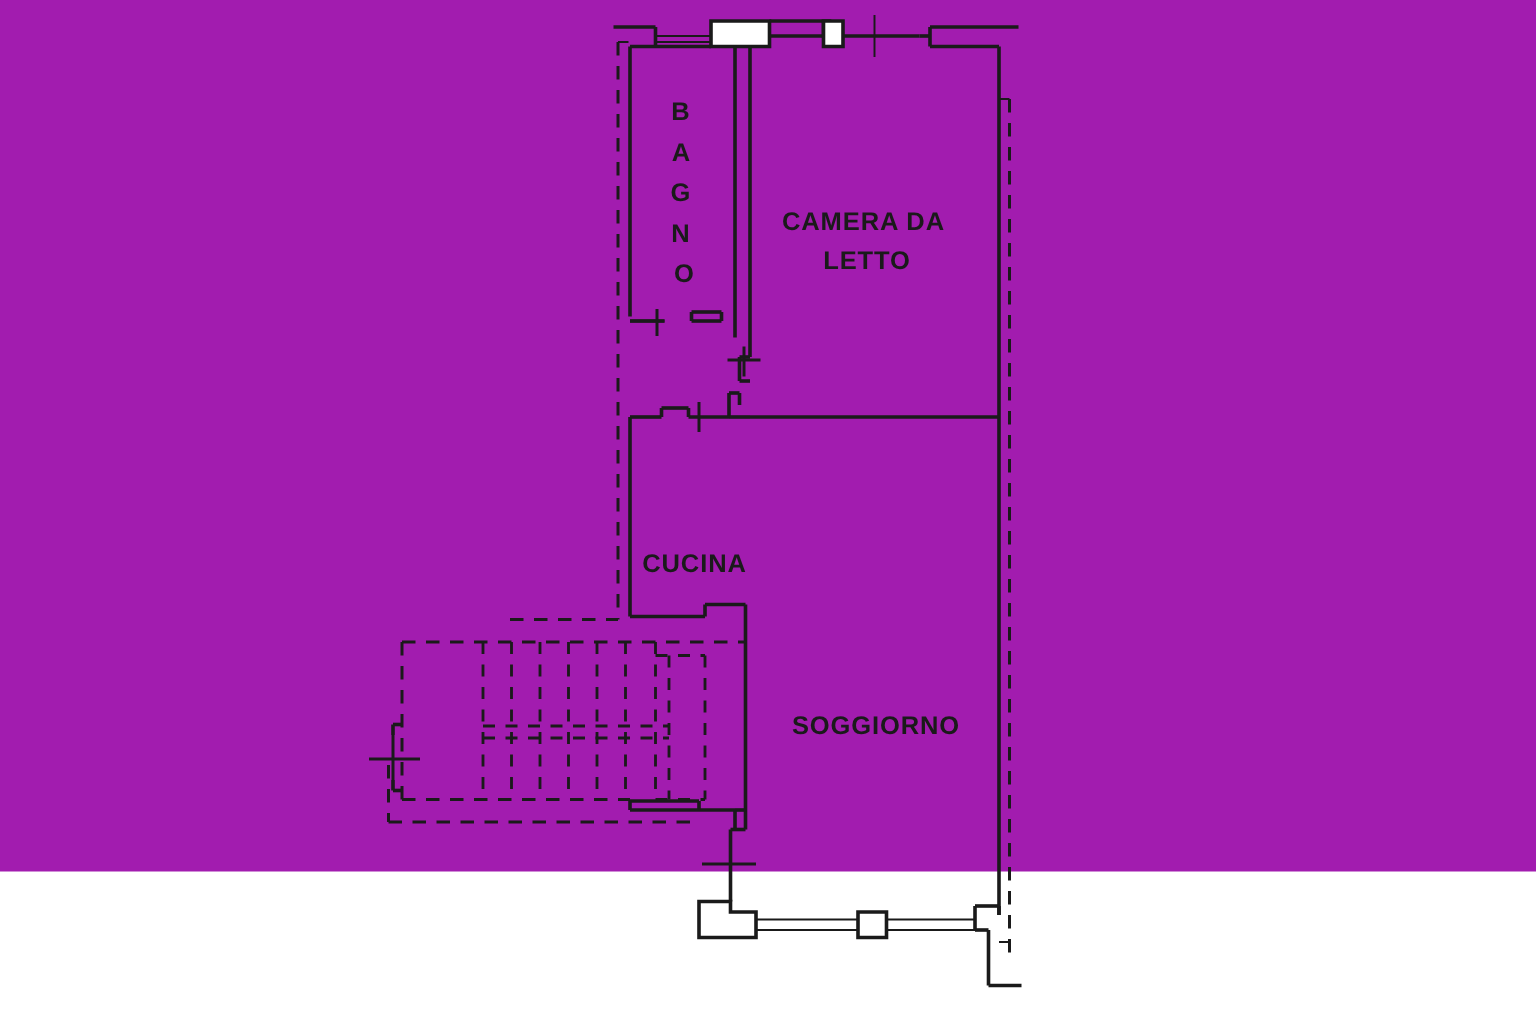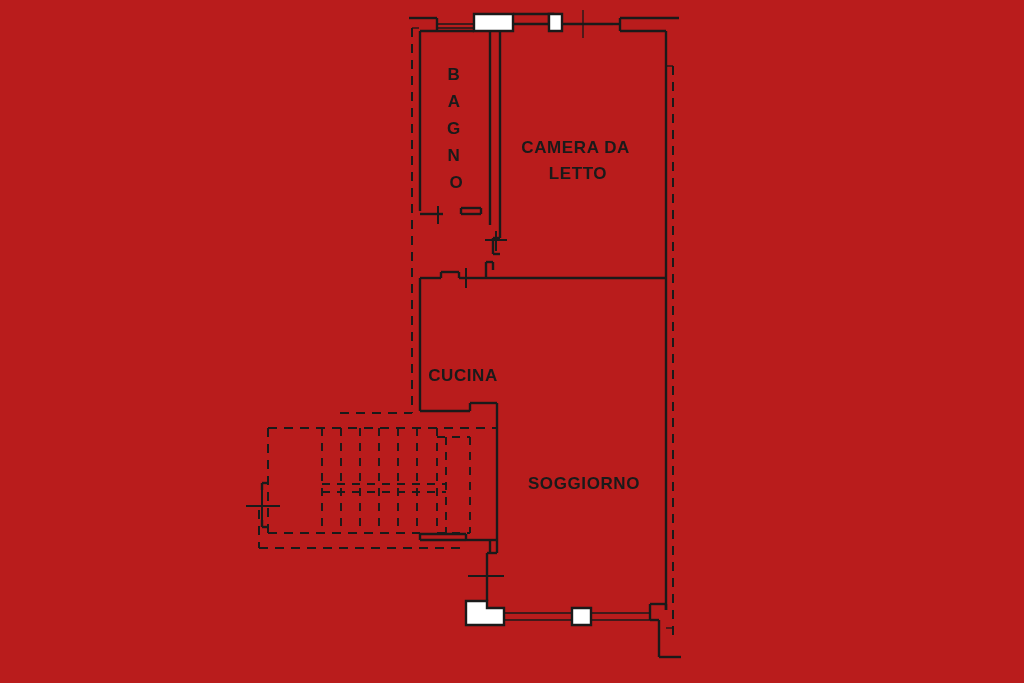--- a/index.html
+++ b/index.html
@@ -9,22 +9,22 @@
   }
   body {
     width: 1024px;
     height: 683px;
     font-family: "Liberation Sans", sans-serif;
     overflow: hidden;
   }
   #floorplan-root {
     position: relative;
     width: 1024px;
-    height: 683px;
-    background: #b91c1c;
+    height: 581px;
+    background: #a21caf;
   }
   svg#plan-svg {
     display: block;
     width: 1024px;
     height: 683px;
   }
   .wall {
     stroke: #1a1a1a;
     fill: none;
     stroke-linecap: butt;

